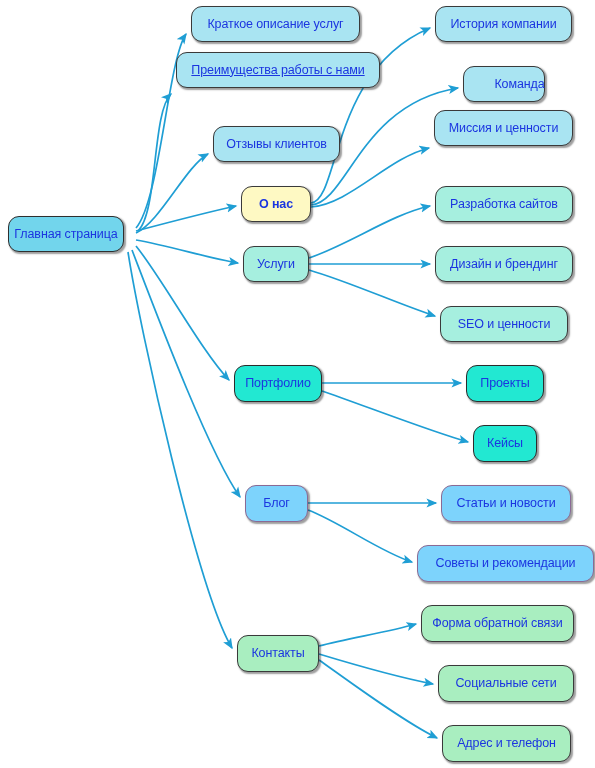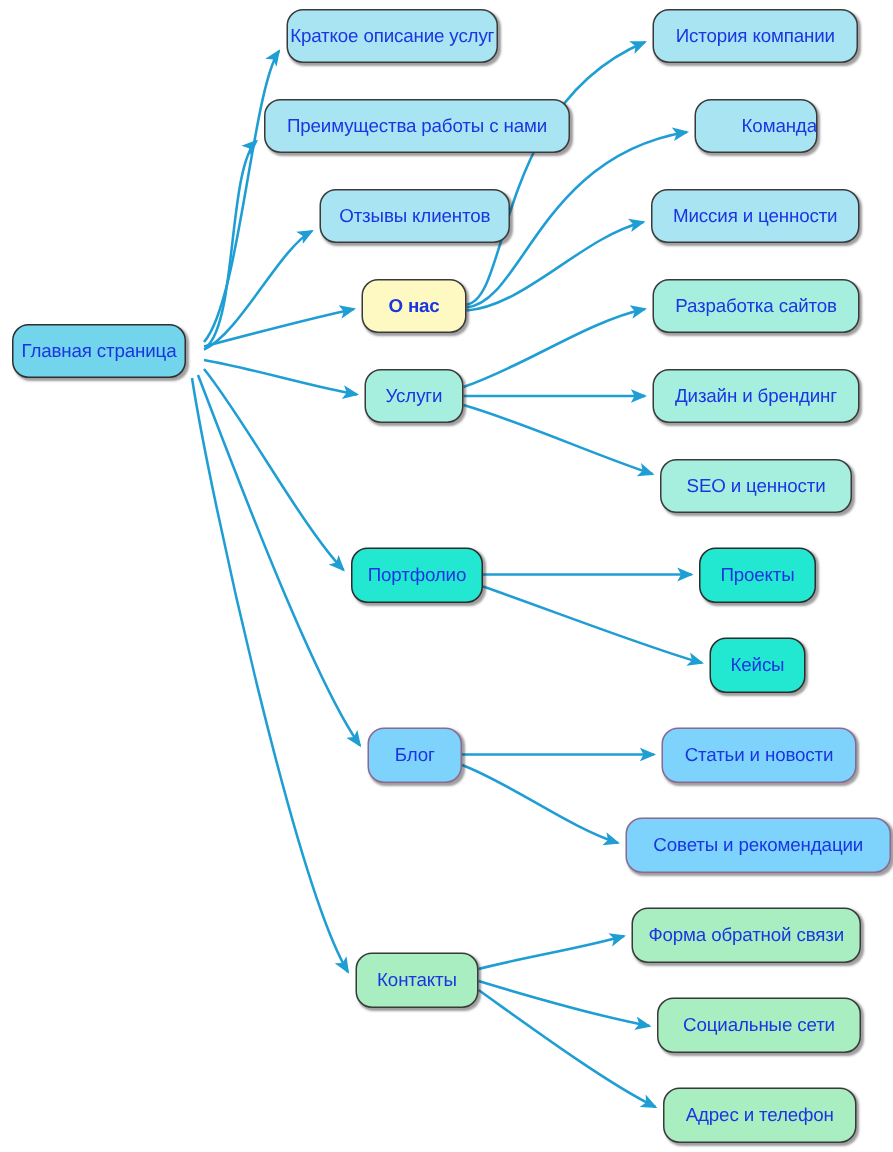--- a/index.html
+++ b/index.html
@@ -92,36 +92,36 @@
       </g>
   </svg>
 
   <div id="node-layer">
       <div class="node n-root" style="left: 8px; top: 216px; width: 116px; height: 36px;">
         <span class="node-label">Главная страница</span>
       </div>
       <div class="node n-about" style="left: 241px; top: 186px; width: 70px; height: 36px;">
         <span class="node-label">О нас</span>
       </div>
-      <div class="node n-aboutc" style="left: 191px; top: 6px; width: 141px; height: 36px; text-align: center;">
+      <div class="node n-aboutc" style="left: 191px; top: 6px; width: 169px; height: 36px; text-align: center;">
         <span class="node-label">Краткое описание услуг</span>
       </div>
-      <div class="node n-aboutc" style="left: 176px; top: 66px; width: 204px; height: 36px;">
+      <div class="node n-aboutc" style="left: 176px; top: 52px; width: 204px; height: 36px; text-decoration: underline;">
         <span class="node-label">Преимущества работы с нами</span>
       </div>
       <div class="node n-aboutc" style="left: 213px; top: 126px; width: 127px; height: 36px;">
         <span class="node-label">Отзывы клиентов</span>
       </div>
       <div class="node n-aboutc" style="left: 435px; top: 6px; width: 137px; height: 36px;">
         <span class="node-label">История компании</span>
       </div>
       <div class="node n-aboutc" style="left: 463px; top: 66px; width: 82px; height: 36px; padding-left: 31px;">
         <span class="node-label">Команда</span>
       </div>
-      <div class="node n-aboutc" style="left: 434px; top: 126px; width: 139px; height: 36px;">
+      <div class="node n-aboutc" style="left: 434px; top: 110px; width: 139px; height: 36px;">
         <span class="node-label">Миссия и ценности</span>
       </div>
       <div class="node n-serv" style="left: 243px; top: 246px; width: 66px; height: 36px;">
         <span class="node-label">Услуги</span>
       </div>
       <div class="node n-serv" style="left: 435px; top: 186px; width: 138px; height: 36px;">
         <span class="node-label">Разработка сайтов</span>
       </div>
       <div class="node n-serv" style="left: 435px; top: 246px; width: 138px; height: 36px;">
         <span class="node-label">Дизайн и брендинг</span>

